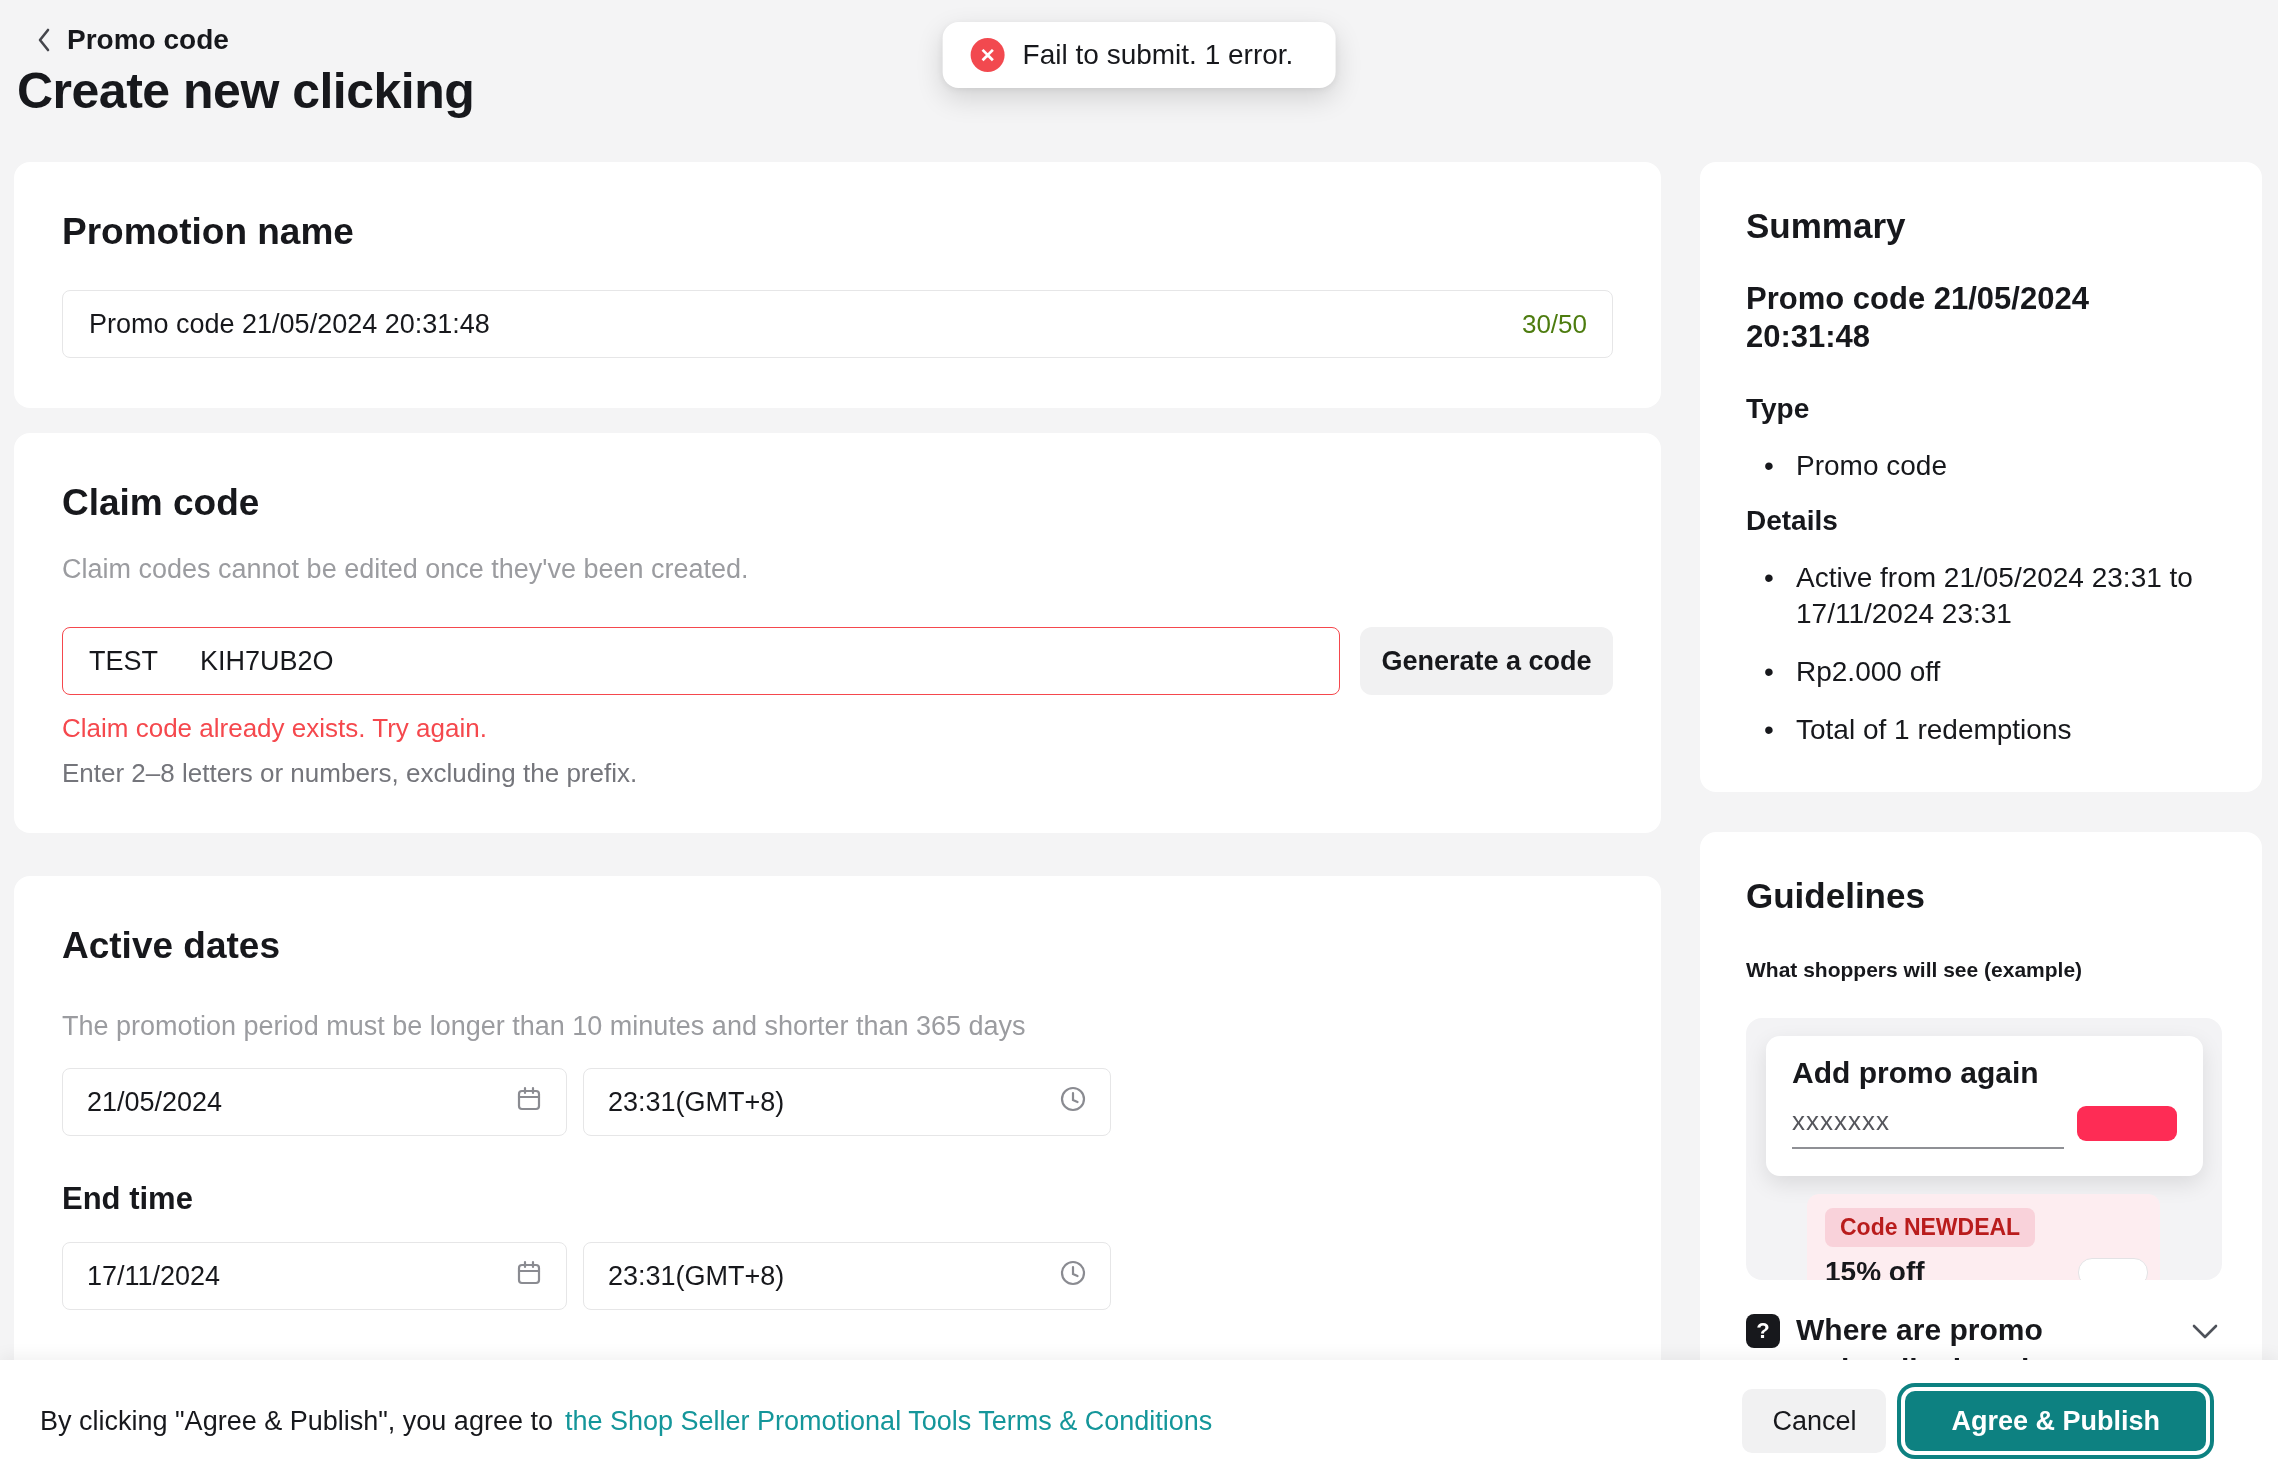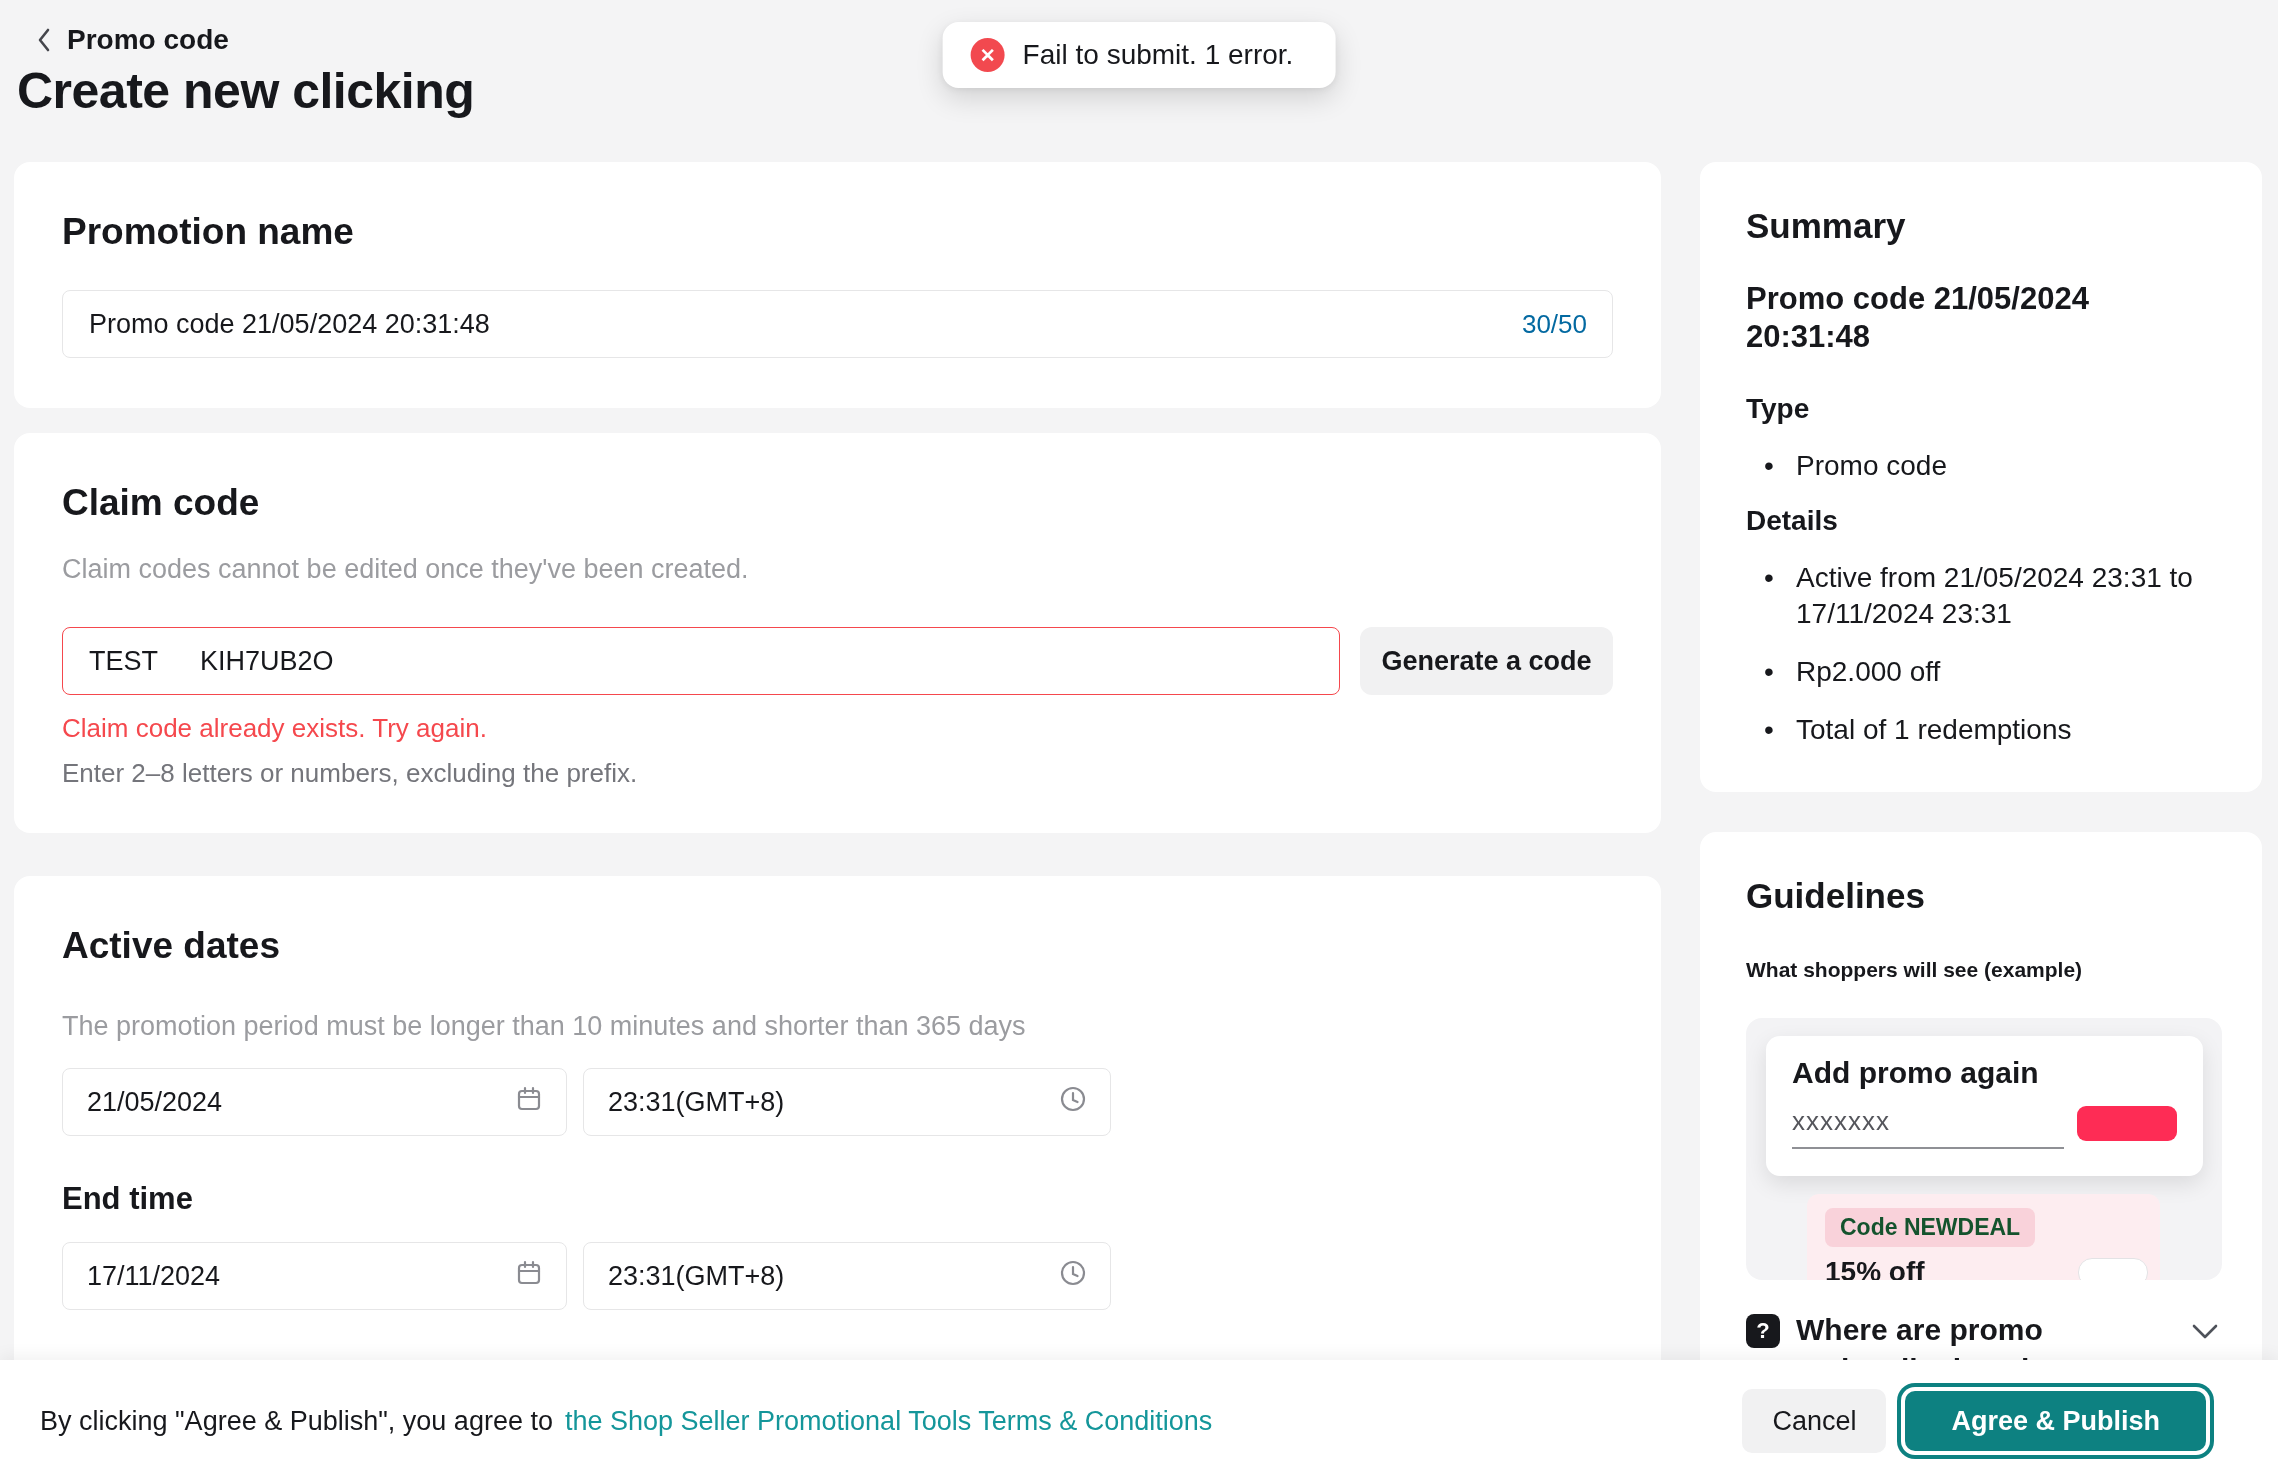--- a/index.html
+++ b/index.html
@@ -25,21 +25,21 @@
   .side-col { position:absolute; left:1700px; top:162px; width:562px; }
   .card { background:#fff; border-radius:16px; }
   .card-title { font-size:37px; font-weight:700; line-height:44px; }
   .card-desc { margin-top:26px; font-size:27px; color:#9b9ca0; line-height:36px; }
   
   .card-promo-name { height:246px; padding:48px 48px 0; margin-bottom:25px; }
   .input-shell { margin-top:36px; position:relative; }
   .text-input { width:100%; height:68px; border:1.5px solid #e6e6e7; border-radius:8px;
     padding:0 140px 0 26px; font-size:27px; color:#17181c; background:#fff; outline:none;
     font-family:"Liberation Sans", sans-serif; }
-  .counter { position:absolute; right:26px; top:50%; transform:translateY(-50%); color:#0369a1; font-size:26px; }
+  .counter { position:absolute; right:26px; top:50%; transform:translateY(-50%); color:#4d7c0f; font-size:26px; }
   
   .card-claim { padding:48px 48px 44px; margin-bottom:43px; }
   .claim-row { margin-top:40px; display:flex; gap:20px; }
   .claim-input { flex:1; height:68px; border:1.5px solid #f5484d; border-radius:8px; background:#fff;
     display:flex; align-items:center; padding:0 26px; font-size:27px; cursor:text; }
   .claim-value { margin-left:42px; }
   .generate-btn { width:253px; height:68px; background:#f1f1f2; border:none; border-radius:12px;
     font-size:27px; font-weight:700; color:#17181c; cursor:pointer; font-family:"Liberation Sans", sans-serif; }
   .error-text { margin-top:18px; font-size:26px; color:#f5484d; }
   .helper-text { margin-top:14px; font-size:26px; color:#74757b; }
@@ -66,21 +66,21 @@
   .example-box { position:relative; margin-top:30px; height:262px; background:#f3f3f5; border-radius:16px; overflow:hidden; }
   .mini-card { position:absolute; left:20px; right:19px; top:18px; height:140px; background:#fff; border-radius:14px;
     box-shadow:0 8px 22px rgba(0,0,0,.10); padding:20px 26px; }
   .mini-title { font-size:30px; font-weight:700; }
   .mini-row { display:flex; justify-content:space-between; align-items:flex-start; margin-top:16px; }
   .mini-input { width:272px; font-size:26px; color:#55565c; letter-spacing:1px;
     padding-bottom:10px; border-bottom:2px solid #8f9095; }
   .mini-btn { width:100px; height:35px; background:#fe2c55; border-radius:9px; margin-top:0; }
   .coupon-strip { position:absolute; left:61px; right:62px; top:176px; bottom:-14px;
     background:#fdedf0; border-radius:12px; padding:14px 12px 0 18px; }
-  .code-pill { display:inline-block; background:#f9d2da; color:#14532d; font-weight:700; font-size:23px;
+  .code-pill { display:inline-block; background:#f9d2da; color:#b91c1c; font-weight:700; font-size:23px;
     padding:6px 15px; border-radius:8px; }
   .coupon-row { display:flex; justify-content:space-between; align-items:center; margin-top:9px; }
   .discount { font-size:28px; font-weight:700; }
   .coupon-btn { width:70px; height:29px; background:#fff; border:1.5px solid #e3e3e5; border-radius:14px; }
   .faq-row { display:flex; align-items:flex-start; margin-top:30px; cursor:pointer; }
   .q-icon { width:34px; height:34px; background:#17181c; border-radius:8px; color:#fff; font-weight:700;
     font-size:22px; display:flex; align-items:center; justify-content:center; flex:none; margin-top:4px; }
   .faq-text { margin-left:16px; font-size:30px; font-weight:700; line-height:40px; width:330px; }
   .faq-chevron { margin-left:auto; margin-top:10px; }
   

